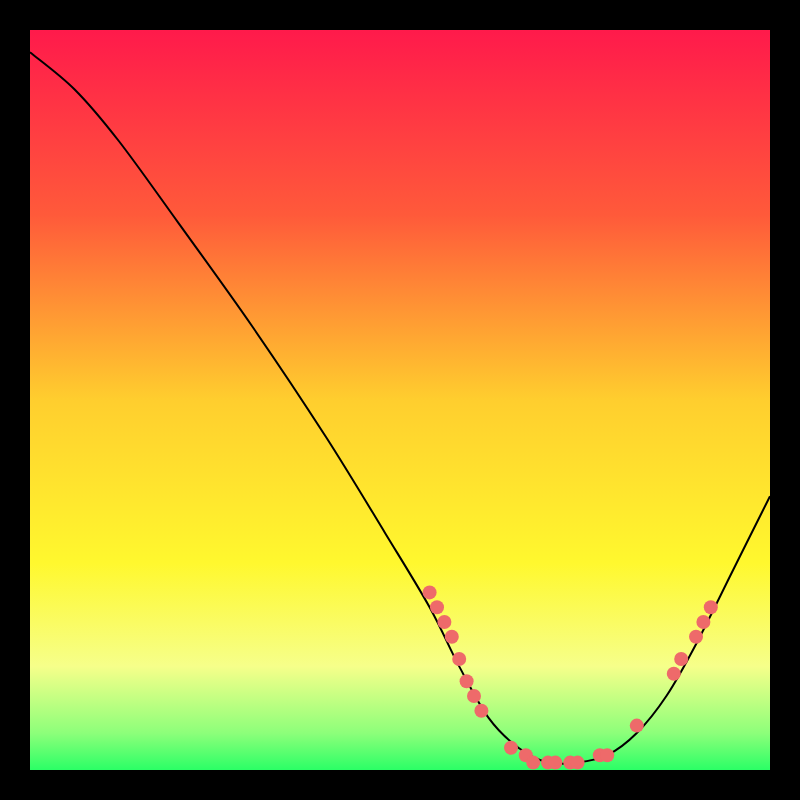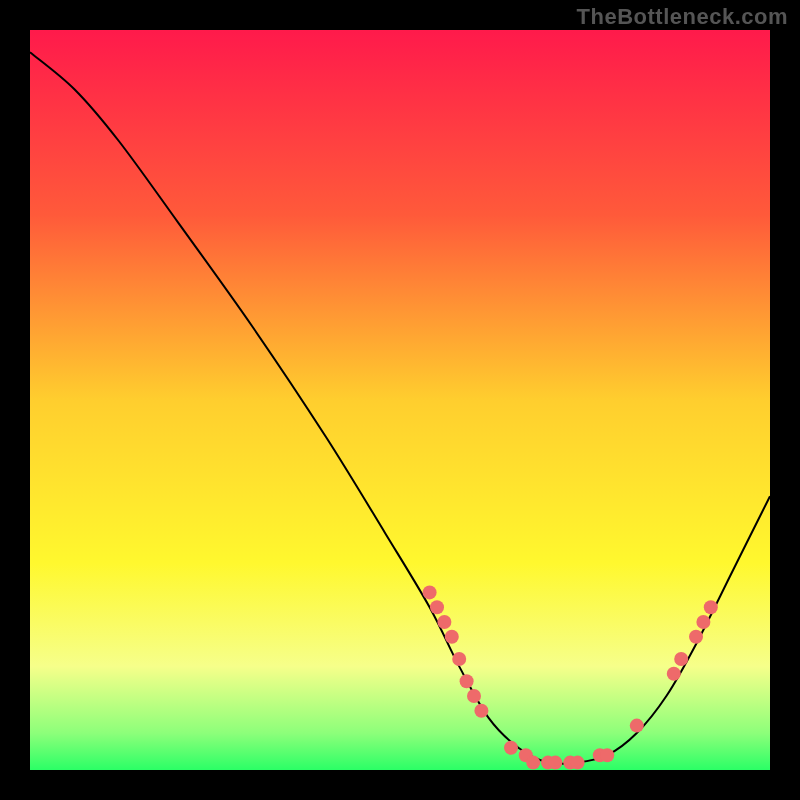--- a/index.html
+++ b/index.html
@@ -29,21 +29,20 @@
   svg {
     position: absolute;
     top: 0;
     left: 0;
   }
 </style>
 </head>
 <body>
 
 <div class="wrap">
-  <div class="attribution">TheBottleneck.com</div>
 
   <svg id="chart-svg" width="800" height="800" viewBox="0 0 800 800">
     <defs>
       <linearGradient id="bg-grad" x1="0" y1="0" x2="0" y2="1">
           <stop offset="0%" stop-color="#ff1a4b"></stop>
           <stop offset="25%" stop-color="#ff5a3a"></stop>
           <stop offset="50%" stop-color="#ffce2e"></stop>
           <stop offset="72%" stop-color="#fff82e"></stop>
           <stop offset="86%" stop-color="#f6ff8a"></stop>
           <stop offset="95%" stop-color="#8dff7a"></stop>

